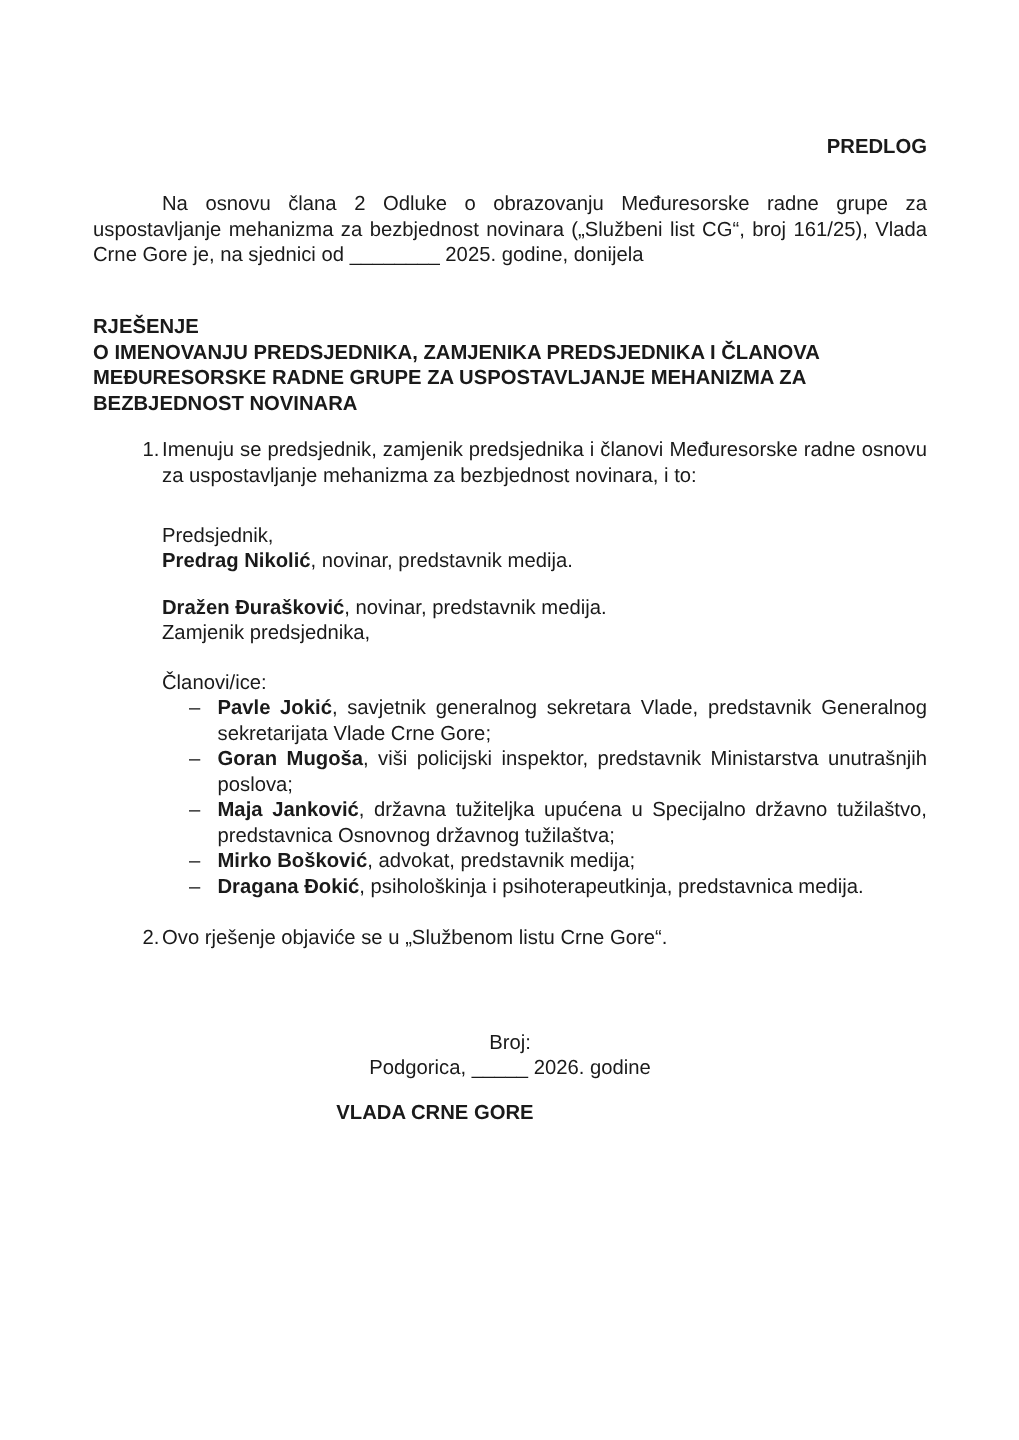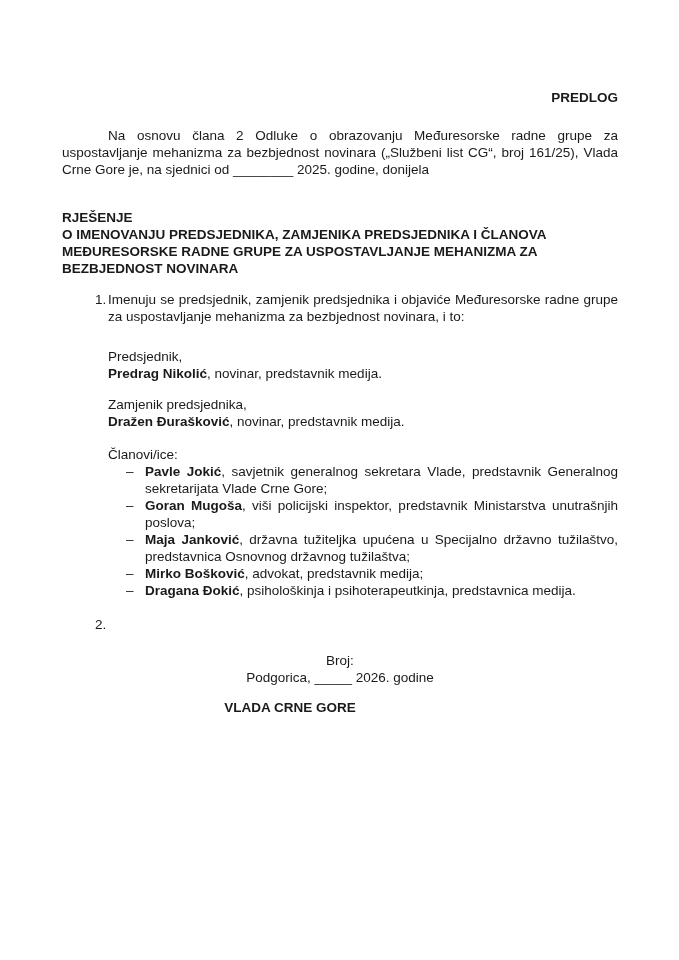--- a/index.html
+++ b/index.html
@@ -90,45 +90,46 @@
 
   <div class="title-block">
     <div class="t-line">RJEŠENJE</div>
     <div class="t-line">O IMENOVANJU PREDSJEDNIKA, ZAMJENIKA PREDSJEDNIKA I ČLANOVA</div>
     <div class="t-line">MEĐURESORSKE RADNE GRUPE ZA USPOSTAVLJANJE MEHANIZMA ZA</div>
     <div class="t-line">BEZBJEDNOST NOVINARA</div>
   </div>
 
   <div class="num-item item-1">
     <span class="num">1.</span>
-    <span>Imenuju se predsjednik, zamjenik predsjednika i objaviće Međuresorske radne grupe za uspostavljanje mehanizma za bezbjednost novinara, i to:</span>
+    <span>Imenuju se predsjednik, zamjenik predsjednika i članovi Međuresorske radne osnovu za uspostavljanje mehanizma za bezbjednost novinara, i to:</span>
   </div>
 
   <div class="role-block president-block">
     <div>Predsjednik,</div>
     <div><span class="b">Predrag Nikolić</span><span>, novinar, predstavnik medija.</span></div>
   </div>
 
   <div class="role-block deputy-block">
+    <div><span class="b">Dražen Đurašković</span><span>, novinar, predstavnik medija.</span></div>
     <div>Zamjenik predsjednika,</div>
-    <div><span class="b">Dražen Đurašković</span><span>, novinar, predstavnik medija.</span></div>
   </div>
 
   <div class="members-heading">Članovi/ice:</div>
 
   <ul class="members-list">
     <li><span class="dash">–</span><span class="b">Pavle Jokić</span><span>, savjetnik generalnog sekretara Vlade, predstavnik Generalnog sekretarijata Vlade Crne Gore;</span></li>
     <li><span class="dash">–</span><span class="b">Goran Mugoša</span><span>, viši policijski inspektor, predstavnik Ministarstva unutrašnjih poslova;</span></li>
     <li><span class="dash">–</span><span class="b">Maja Janković</span><span>, državna tužiteljka upućena u Specijalno državno tužilaštvo, predstavnica Osnovnog državnog tužilaštva;</span></li>
     <li><span class="dash">–</span><span class="b">Mirko Bošković</span><span>, advokat, predstavnik medija;</span></li>
     <li><span class="dash">–</span><span class="b">Dragana Đokić</span><span>, psihološkinja i psihoterapeutkinja, predstavnica medija.</span></li>
   </ul>
 
   <div class="num-item item-2">
     <span class="num">2.</span>
+    <span>Ovo rješenje objaviće se u „Službenom listu Crne Gore“.</span>
   </div>
 
   <div class="broj-block">
     <div>Broj:</div>
     <div>Podgorica, _____  2026. godine</div>
   </div>
 
   <div class="vlada">VLADA CRNE GORE</div>
 
 

